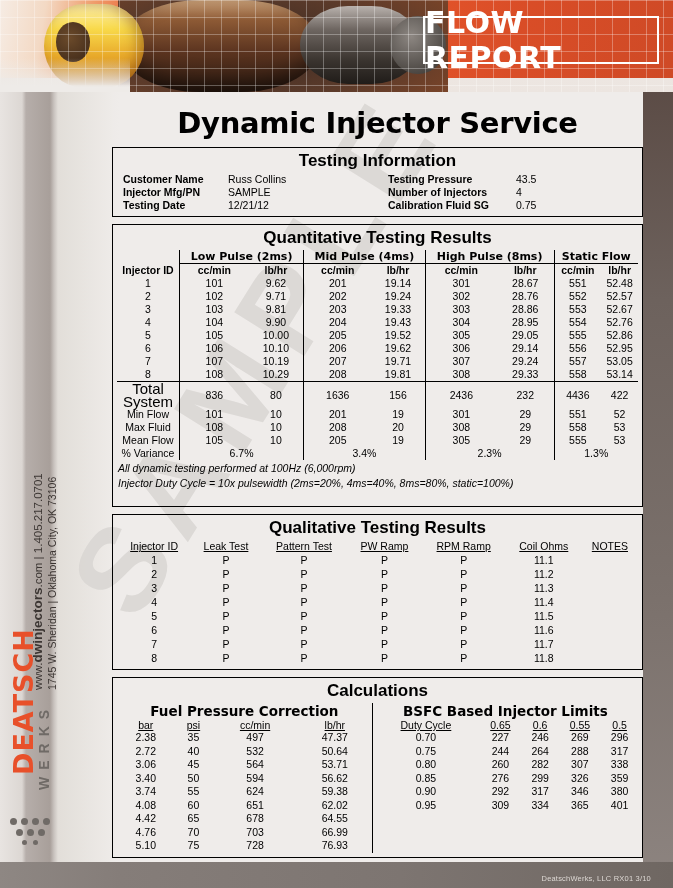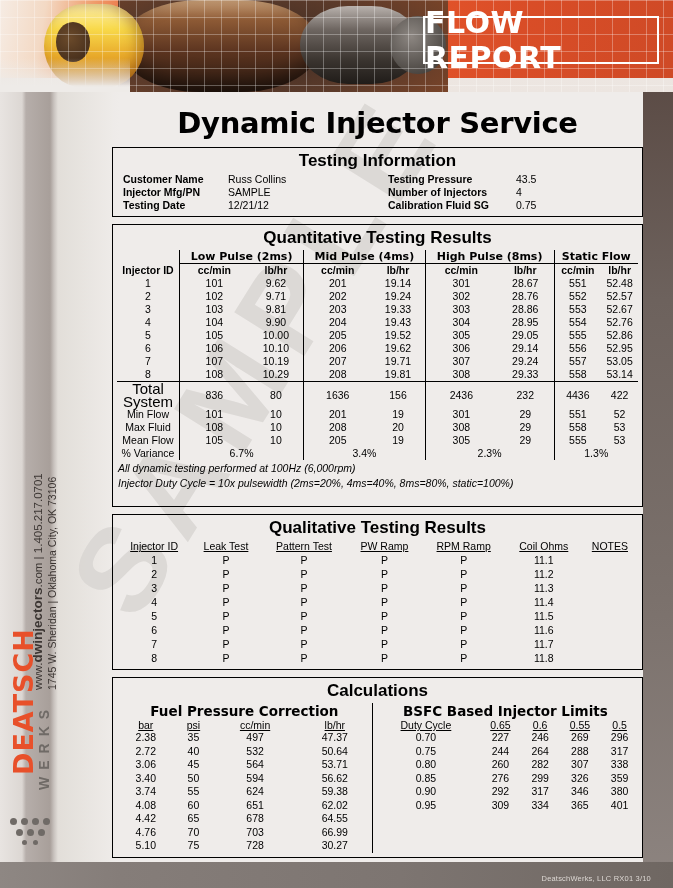--- a/index.html
+++ b/index.html
@@ -505,21 +505,21 @@
               <tr>
                 <td>4.76</td>
                 <td>70</td>
                 <td>703</td>
                 <td>66.99</td>
               </tr>
               <tr>
                 <td>5.10</td>
                 <td>75</td>
                 <td>728</td>
-                <td>30.27</td>
+                <td>76.93</td>
               </tr>
             </tbody>
         </table>
       </div>
       <div id="calc-right">
         <div class="sub-title">BSFC Based Injector Limits</div>
         <table class="ctab">
           <thead>
               <tr id="bs-head">
                 <th>Duty Cycle</th>

